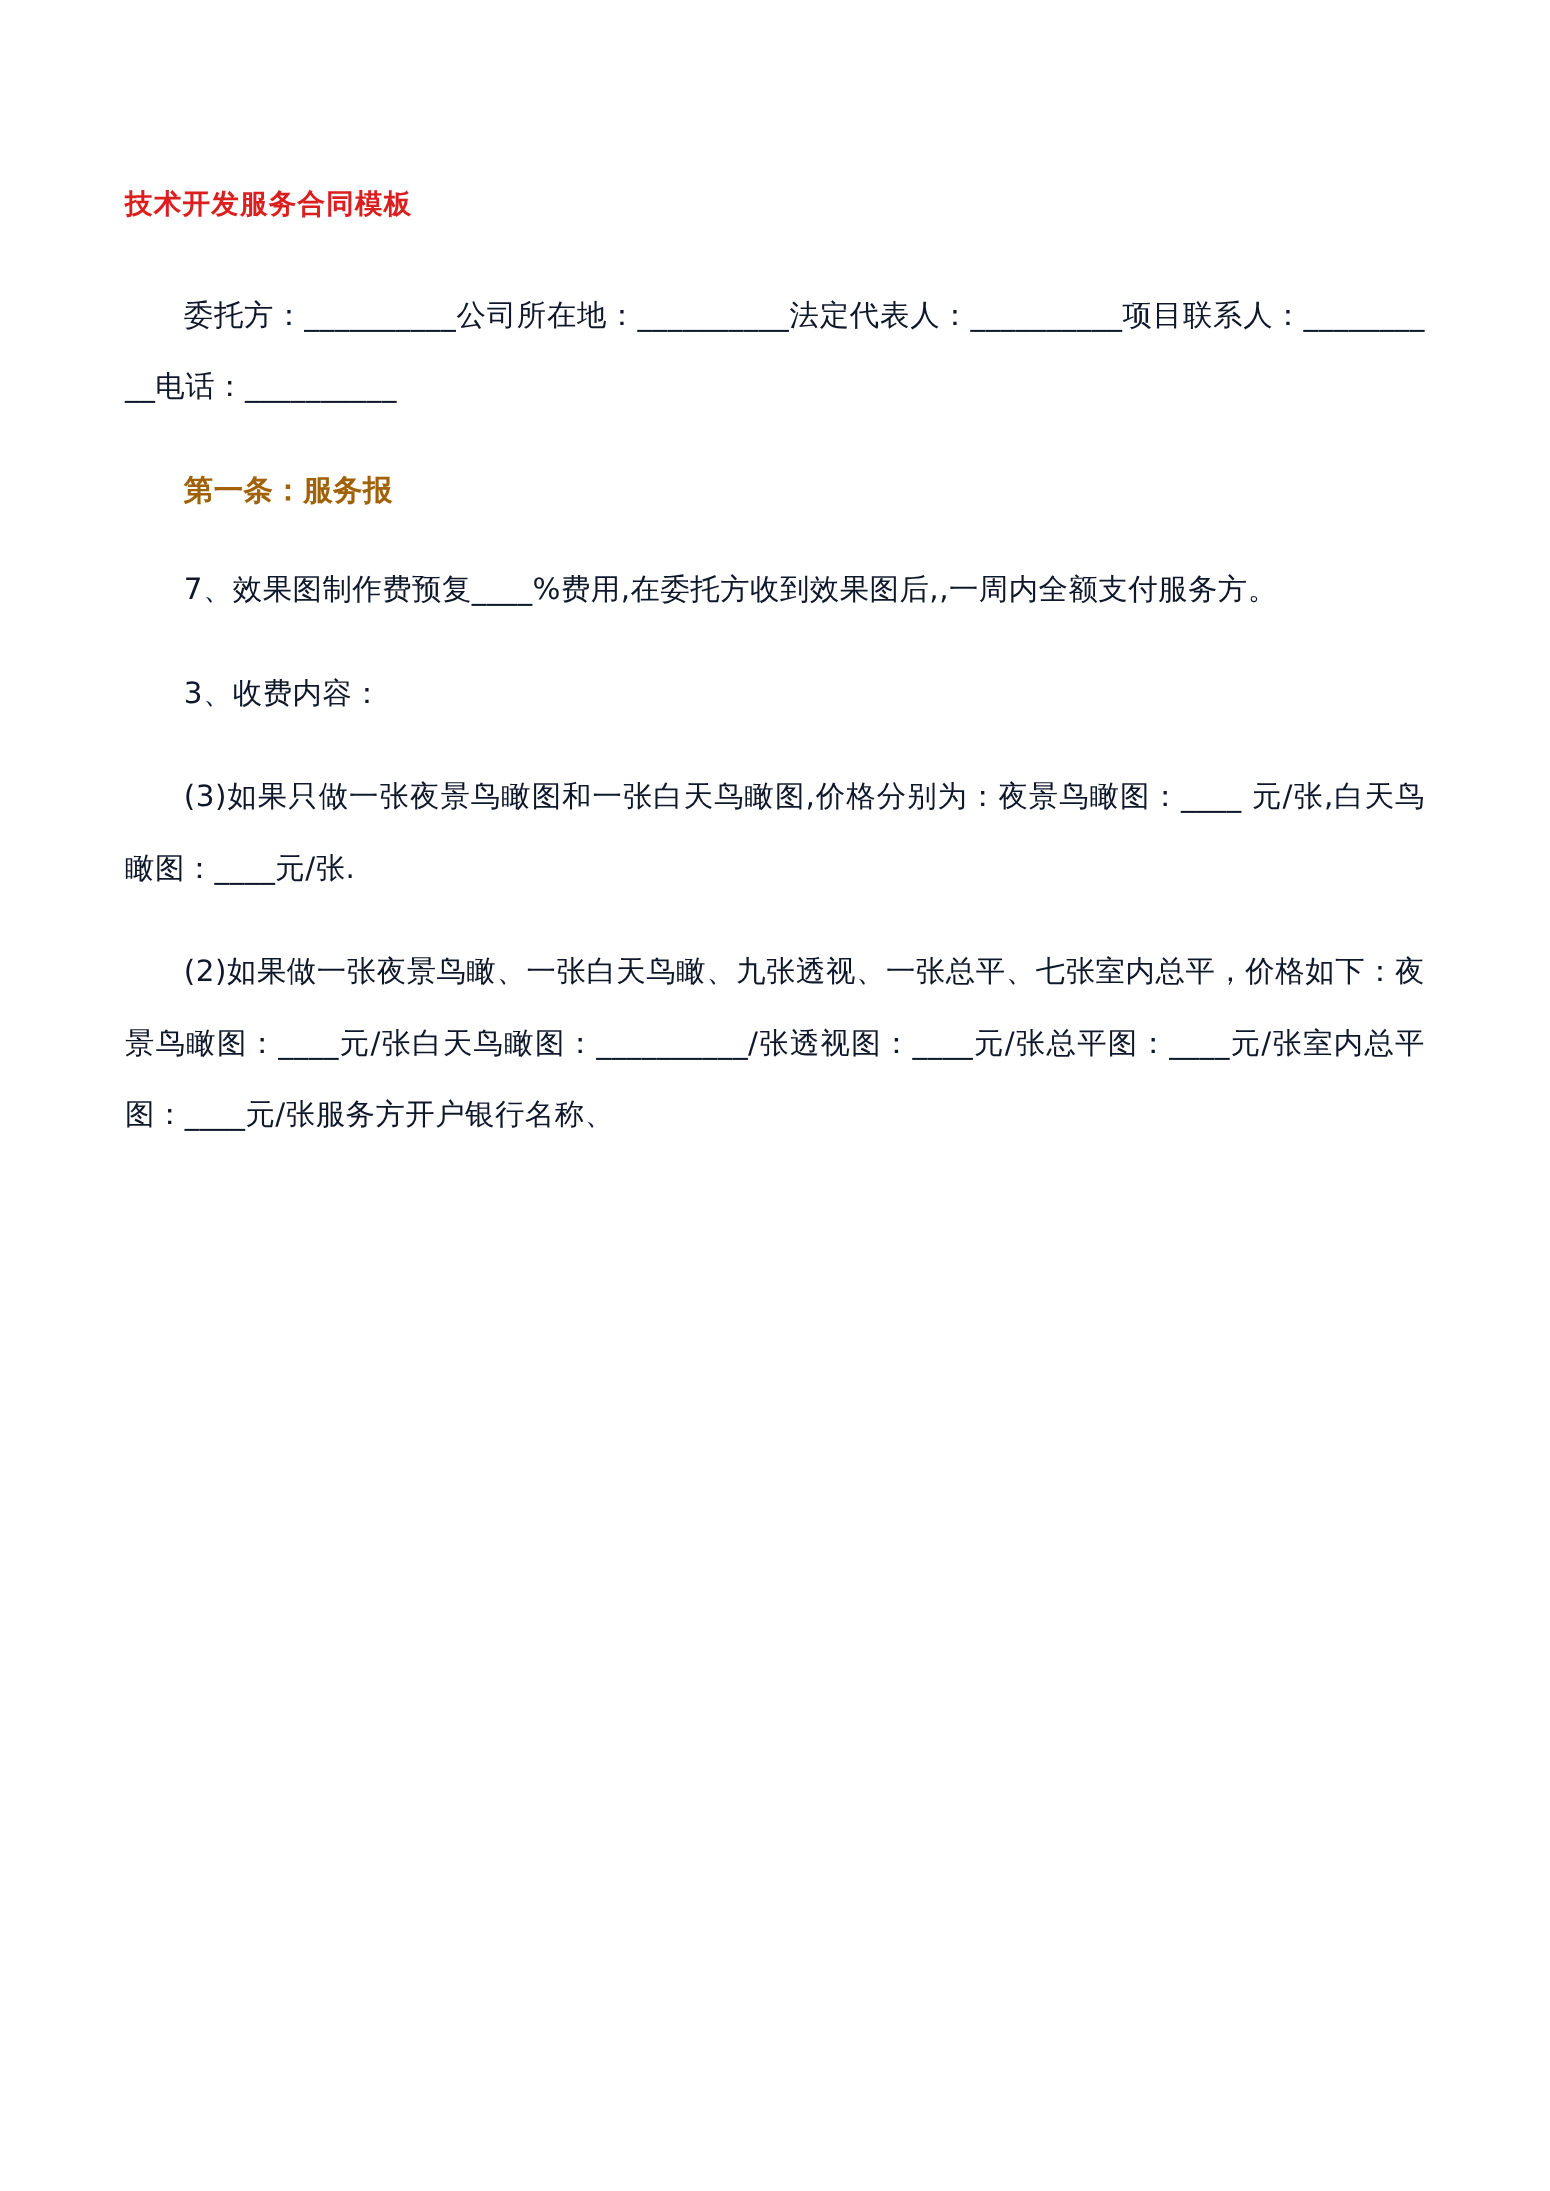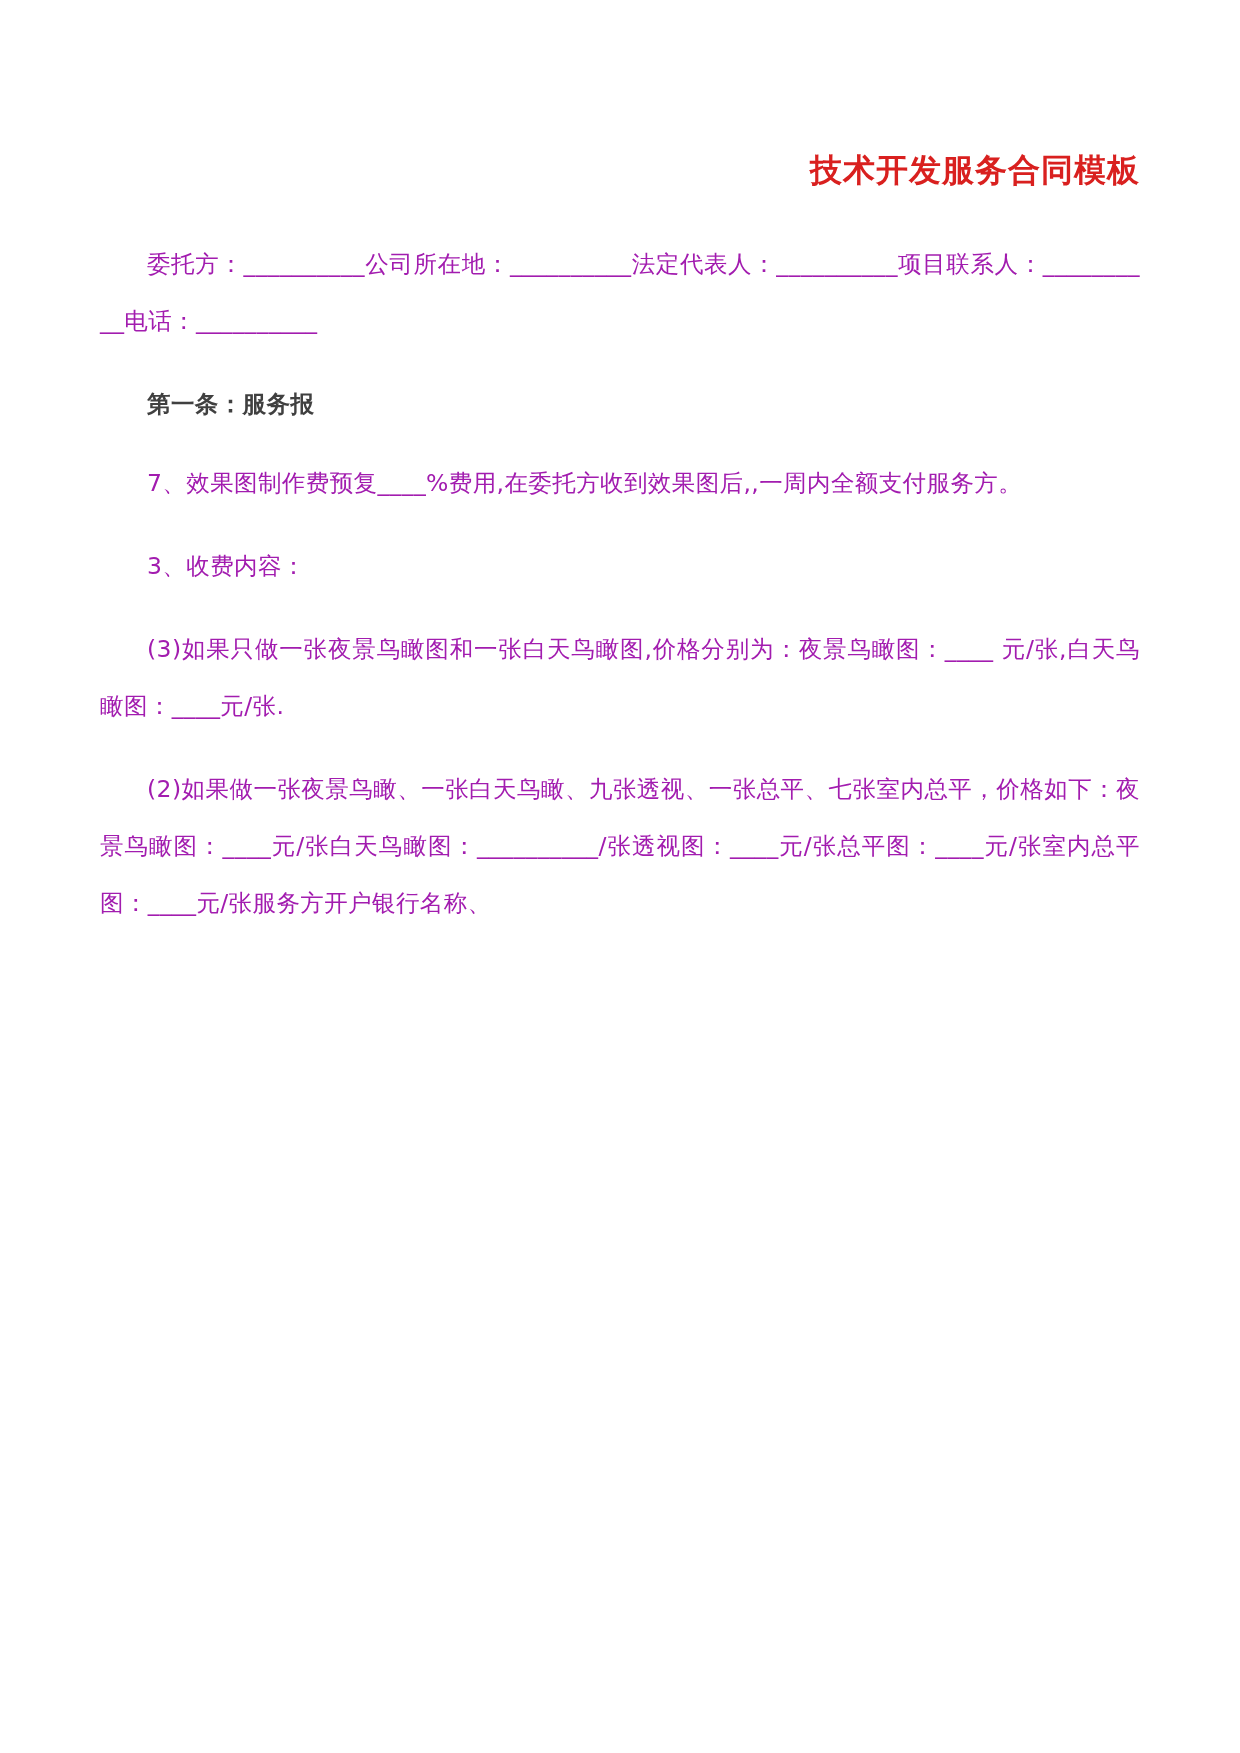--- a/index.html
+++ b/index.html
@@ -15,49 +15,49 @@
   .page {
     position: relative;
     width: 1240px;
     height: 1753px;
     background: #ffffff;
     overflow: hidden;
     box-sizing: border-box;
     padding: 150px 100px 60px 100px;
   }
   .doc-title {
-    text-align: right;
+    text-align: left;
     color: #d9201f;
     font-weight: bold;
-    font-size: 32px;
+    font-size: 22px;
     letter-spacing: 1px;
     margin: 0 0 46px 0;
     line-height: 1.25;
     font-family: "DejaVu Sans", "Liberation Sans", sans-serif;
   }
   .para {
     font-size: 23.5px;
     line-height: 57px;
     text-align: justify;
     text-justify: inter-ideograph;
     margin: 0 0 26px 0;
-    color: #a21caf;
+    color: #0f172a;
     letter-spacing: 0.4px;
     word-break: break-all;
   }
   .para.indent {
     text-indent: 2em;
   }
   .heading {
     font-size: 23.5px;
     line-height: 57px;
     font-weight: bold;
     text-indent: 2em;
     margin: 0 0 22px 0;
-    color: #404040;
+    color: #a16207;
     letter-spacing: 0.4px;
   }
 </style>
 </head>
 <body>
 
 <div class="page" style="background: rgb(255, 255, 255);">
 
   <h1 class="doc-title" style="color: rgb(217, 32, 31);">技术开发服务合同模板</h1>
 

